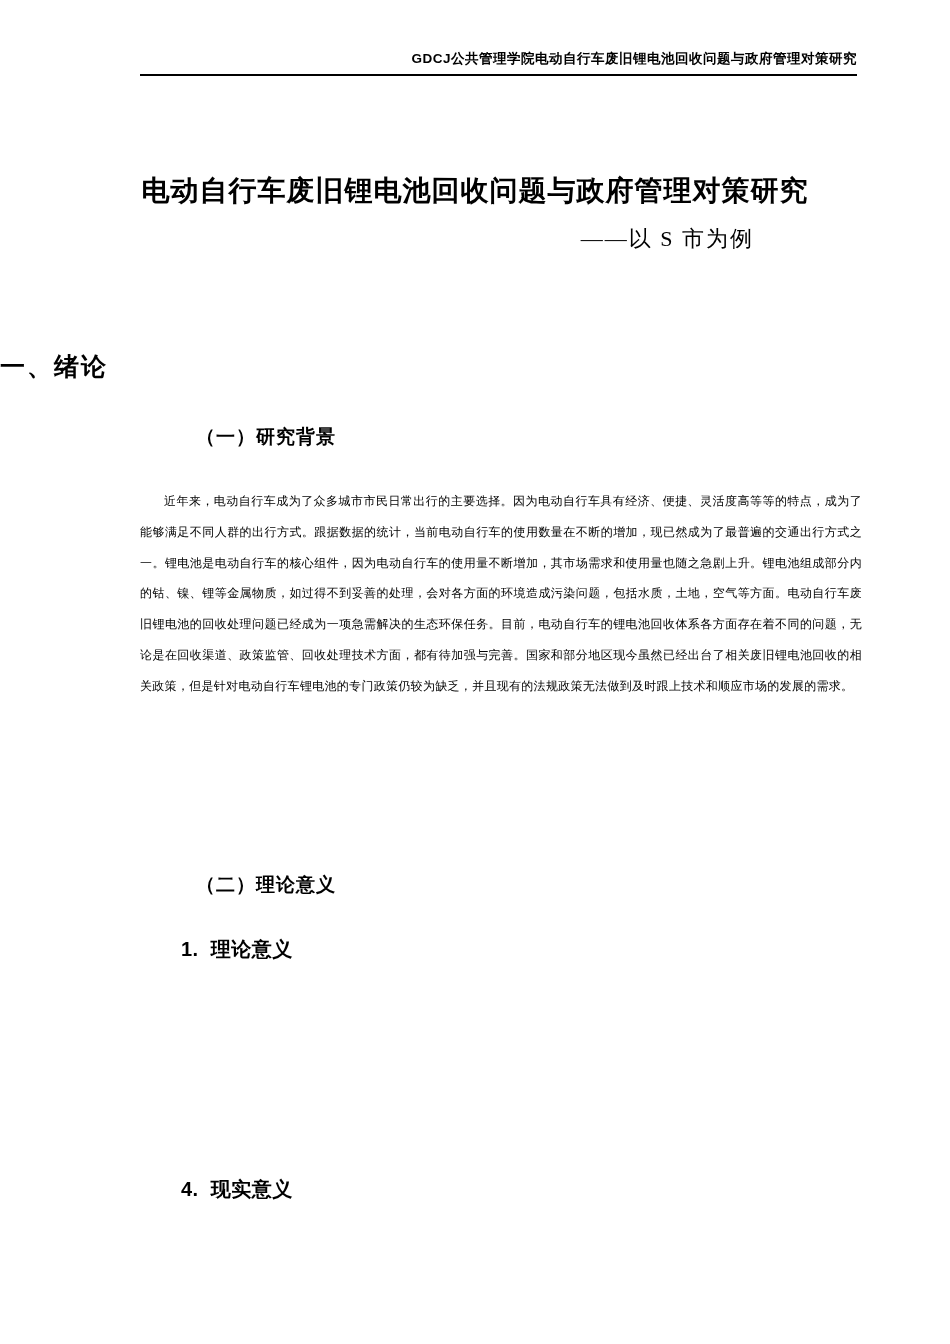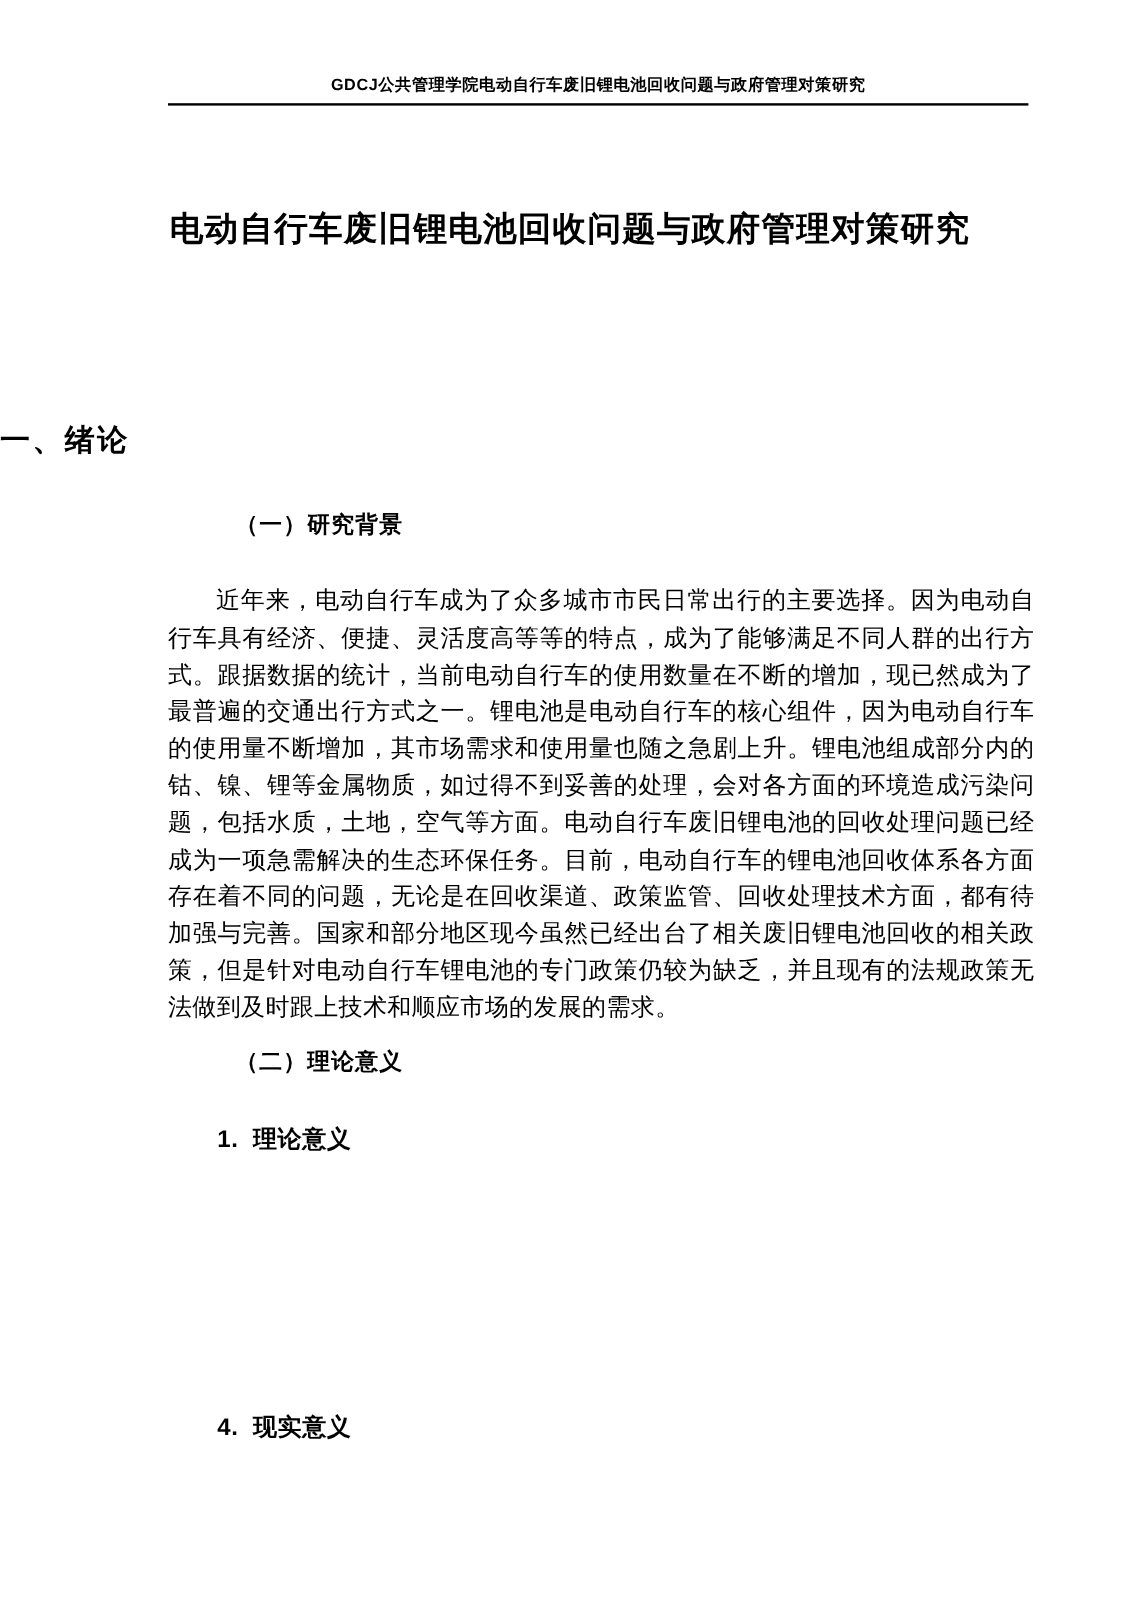--- a/index.html
+++ b/index.html
@@ -12,25 +12,25 @@
     font-family: "Liberation Serif", serif;
     overflow: hidden;
   }
   .page {
     position: absolute;
     inset: 0;
     background: #ffffff;
   }
   .header {
     position: absolute;
-    top: 62px;
+    top: 50px;
     left: 140px;
     right: 93px;
     display: flex;
-    justify-content: center;
+    justify-content: flex-end;
     align-items: flex-end;
     border-bottom: 2px solid #000000;
     padding-bottom: 6px;
     font-family: "Liberation Sans", sans-serif;
     font-weight: bold;
     font-size: 13.5px;
     letter-spacing: 0.5px;
   }
   .header .hdr-left { white-space: pre-wrap; }
   .header .hdr-right { white-space: pre-wrap; }
@@ -88,21 +88,21 @@
     white-space: pre-wrap;
   }
   .item-heading.ih1 { top: 936px; }
   .item-heading.ih2 { top: 1176px; }
   .body-para {
     position: absolute;
     left: 140px;
     width: 722px;
     text-align: justify;
     text-indent: 2em;
-    font-size: 20px;
+    font-size: 12px;
     line-height: 30.8px;
     font-family: "Liberation Serif", serif;
     letter-spacing: 0.3px;
   }
   .body-para.p1 { top: 486px; }
   .body-para.p2 { top: 974px; }
   .footer {
     position: absolute;
     top: 1244px;
     left: 0;
@@ -118,20 +118,21 @@
 
 <div class="page">
 
   <div class="header">
     <span class="hdr-left">GDCJ公共管理学院</span>
     <span class="hdr-right">电动自行车废旧锂电池回收问题与政府管理对策研究</span>
   </div>
 
   <div class="doc-title">电动自行车废旧锂电池回收问题与政府管理对策研究</div>
 
+  <div class="doc-subtitle">——以 S 市为例</div>
 
   <div class="chapter-heading">一、绪论</div>
 
   <div class="sub-heading sh1">（一）研究背景</div>
 
   <div class="body-para p1">近年来，电动自行车成为了众多城市市民日常出行的主要选择。因为电动自行车具有经济、便捷、灵活度高等等的特点，成为了能够满足不同人群的出行方式。跟据数据的统计，当前电动自行车的使用数量在不断的增加，现已然成为了最普遍的交通出行方式之一。锂电池是电动自行车的核心组件，因为电动自行车的使用量不断增加，其市场需求和使用量也随之急剧上升。锂电池组成部分内的钴、镍、锂等金属物质，如过得不到妥善的处理，会对各方面的环境造成污染问题，包括水质，土地，空气等方面。电动自行车废旧锂电池的回收处理问题已经成为一项急需解决的生态环保任务。目前，电动自行车的锂电池回收体系各方面存在着不同的问题，无论是在回收渠道、政策监管、回收处理技术方面，都有待加强与完善。国家和部分地区现今虽然已经出台了相关废旧锂电池回收的相关政策，但是针对电动自行车锂电池的专门政策仍较为缺乏，并且现有的法规政策无法做到及时跟上技术和顺应市场的发展的需求。</div>
 
   <div class="sub-heading sh2">（二）理论意义</div>
 
   <div class="item-heading ih1">1.  理论意义</div>

